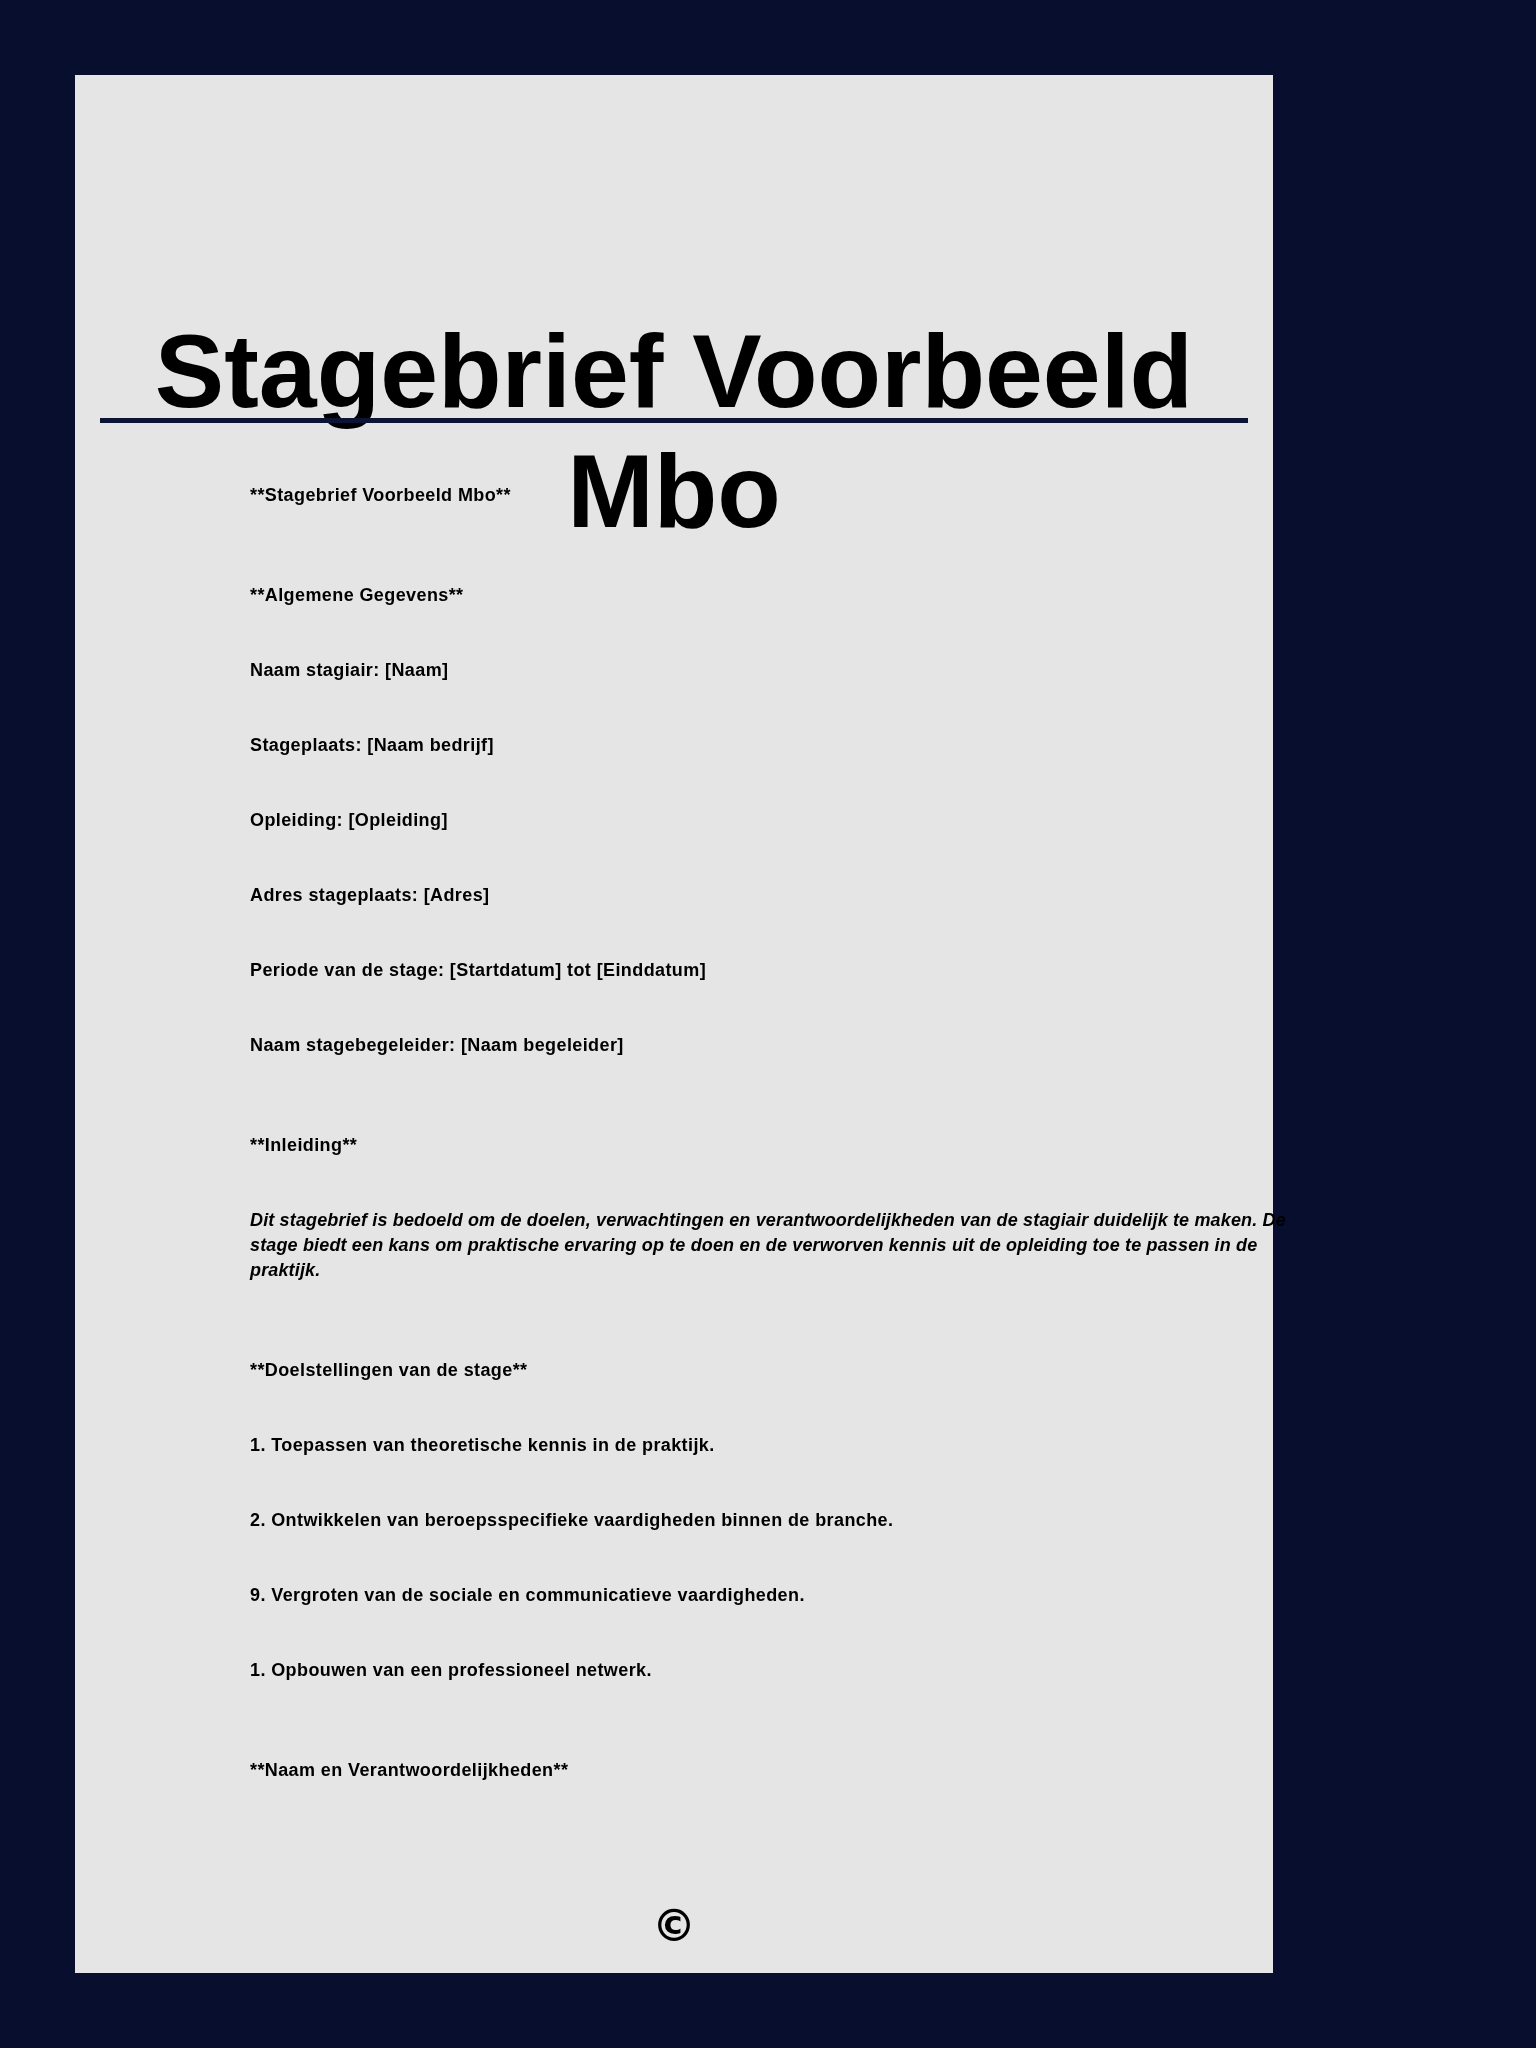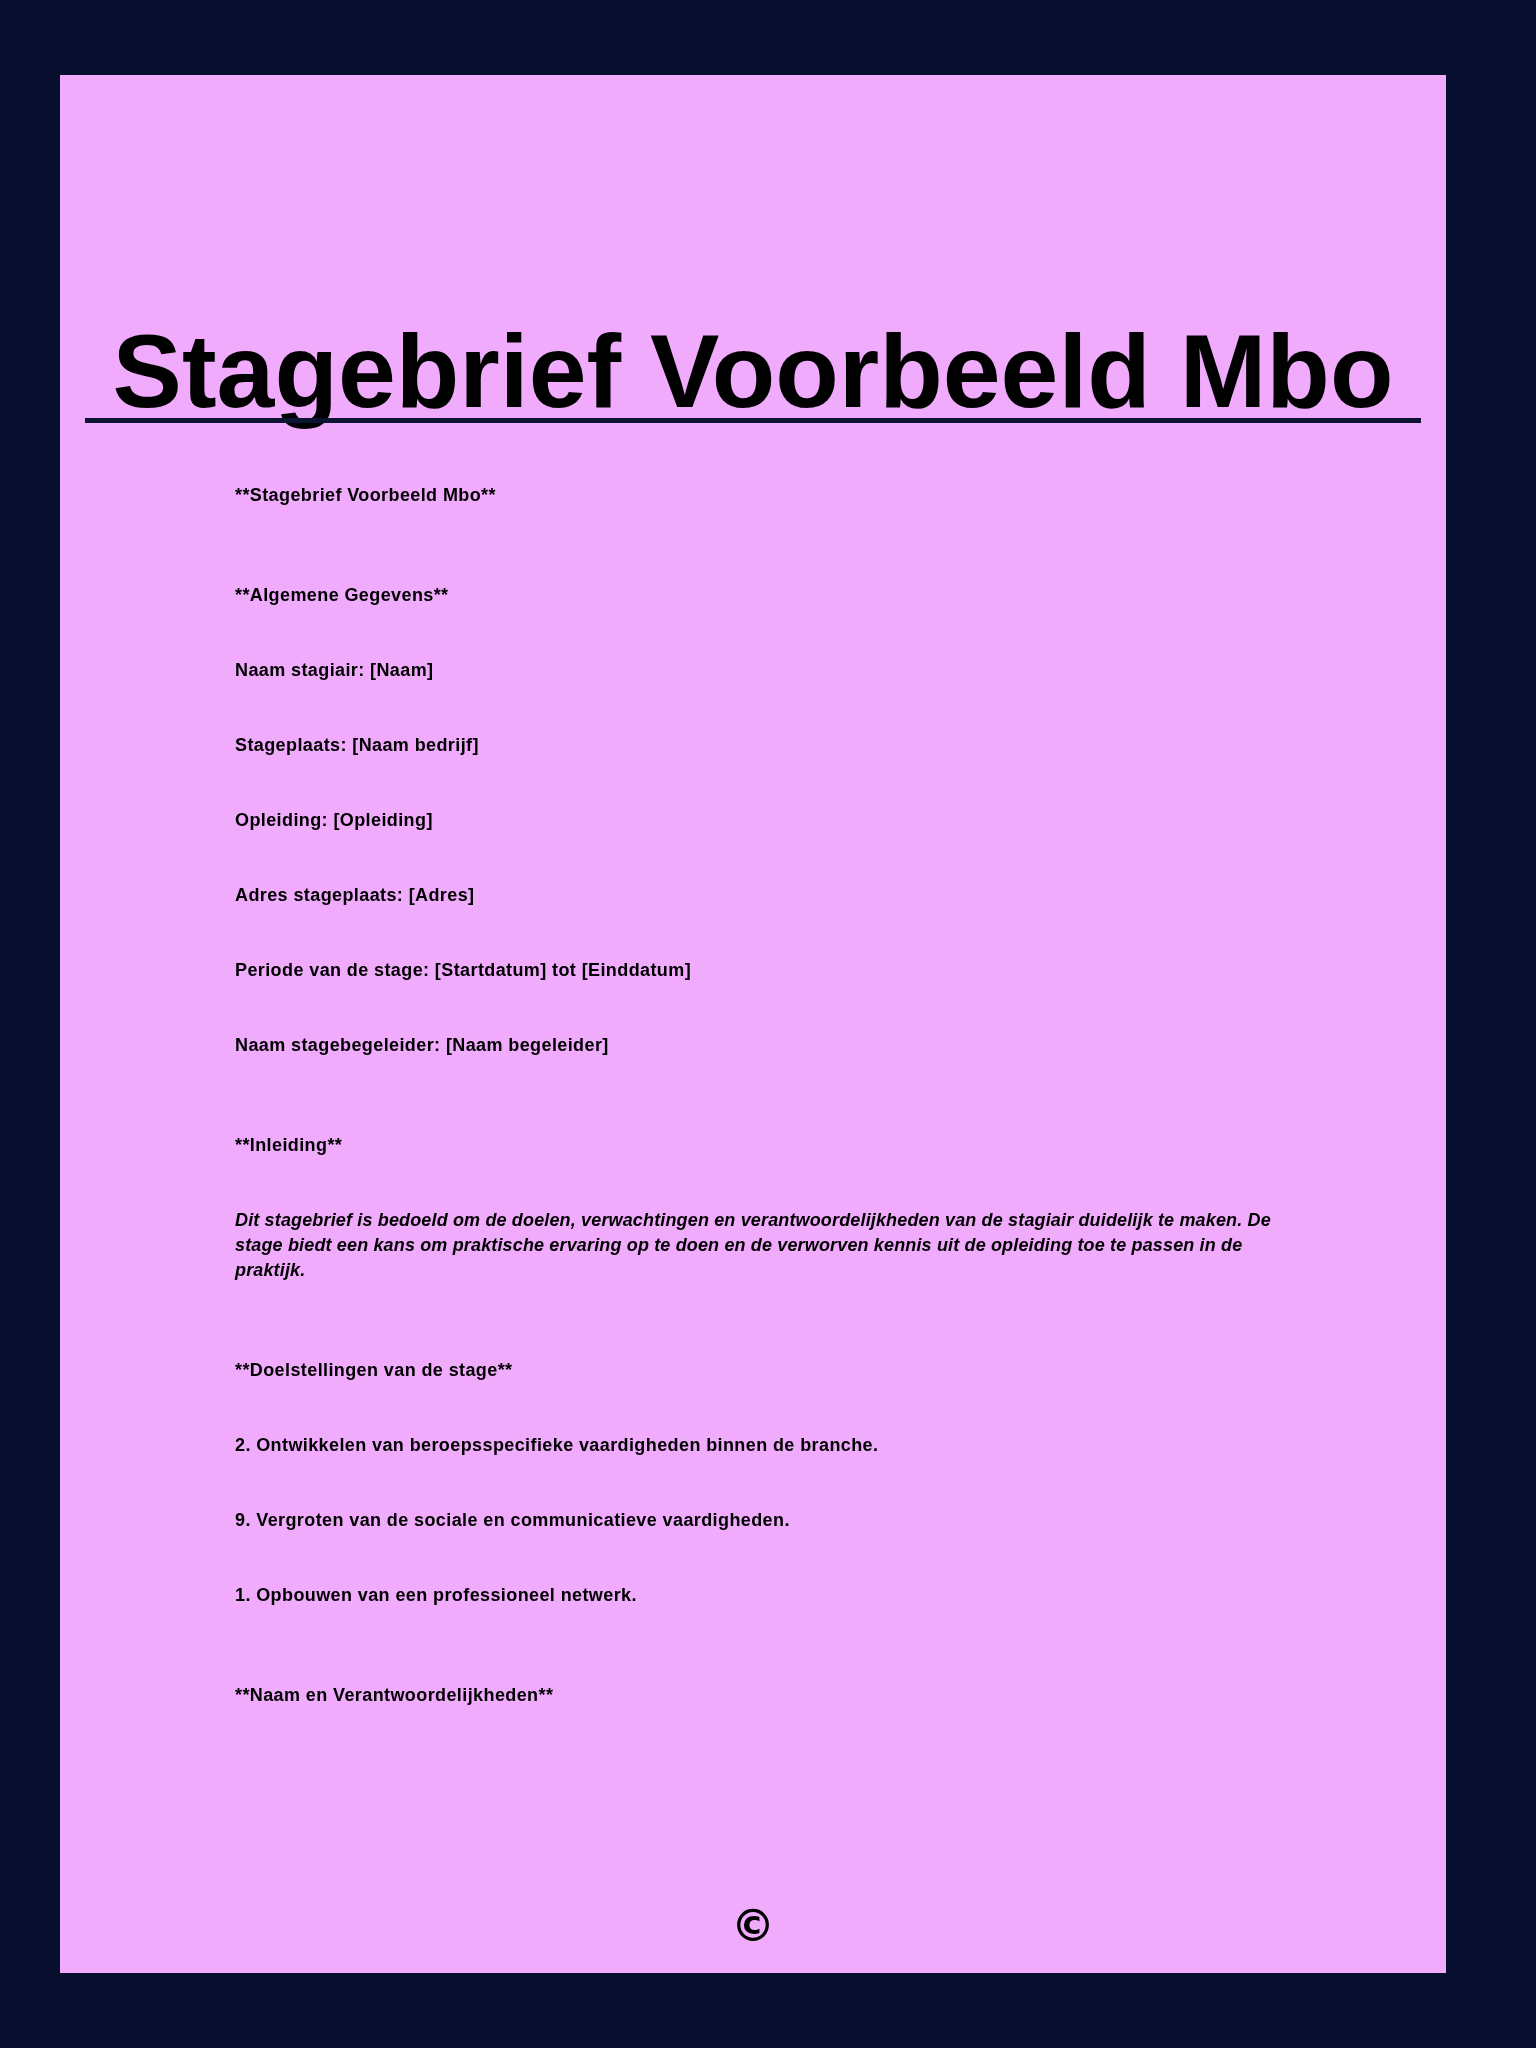--- a/index.html
+++ b/index.html
@@ -9,25 +9,25 @@
     body {
       width: 1536px;
       height: 2048px;
       background: #080e2e;
       position: relative;
       overflow: hidden;
       font-family: "Liberation Sans", sans-serif;
     }
     .page {
       position: absolute;
-      left: 60px;
+      left: 75px;
       top: 75px;
-      width: 1386px;
+      width: 1198px;
       height: 1898px;
-      background: #f0abfc;
+      background: #e5e5e5;
     }
     .title {
       position: absolute;
       left: 0;
       right: 0;
       top: 236px;
       margin: 0;
       text-align: center;
       font-family: "Liberation Sans", sans-serif;
       font-weight: bold;
@@ -98,20 +98,21 @@
     <p>Stageplaats: [Naam bedrijf]</p>
     <p>Opleiding: [Opleiding]</p>
     <p>Adres stageplaats: [Adres]</p>
     <p>Periode van de stage: [Startdatum] tot [Einddatum]</p>
     <p>Naam stagebegeleider: [Naam begeleider]</p>
 
     <p class="section">**Inleiding**</p>
     <p class="intro-text">Dit stagebrief is bedoeld om de doelen, verwachtingen en verantwoordelijkheden van de stagiair duidelijk te maken. De stage biedt een kans om praktische ervaring op te doen en de verworven kennis uit de opleiding toe te passen in de praktijk.</p>
 
     <p class="section">**Doelstellingen van de stage**</p>
+    <p>1. Toepassen van theoretische kennis in de praktijk.</p>
     <p>2. Ontwikkelen van beroepsspecifieke vaardigheden binnen de branche.</p>
     <p>9. Vergroten van de sociale en communicatieve vaardigheden.</p>
     <p>1. Opbouwen van een professioneel netwerk.</p>
 
     <p class="section">**Naam en Verantwoordelijkheden**</p>
   </div>
 
   <div class="copyright">©</div>
 </div>
 

